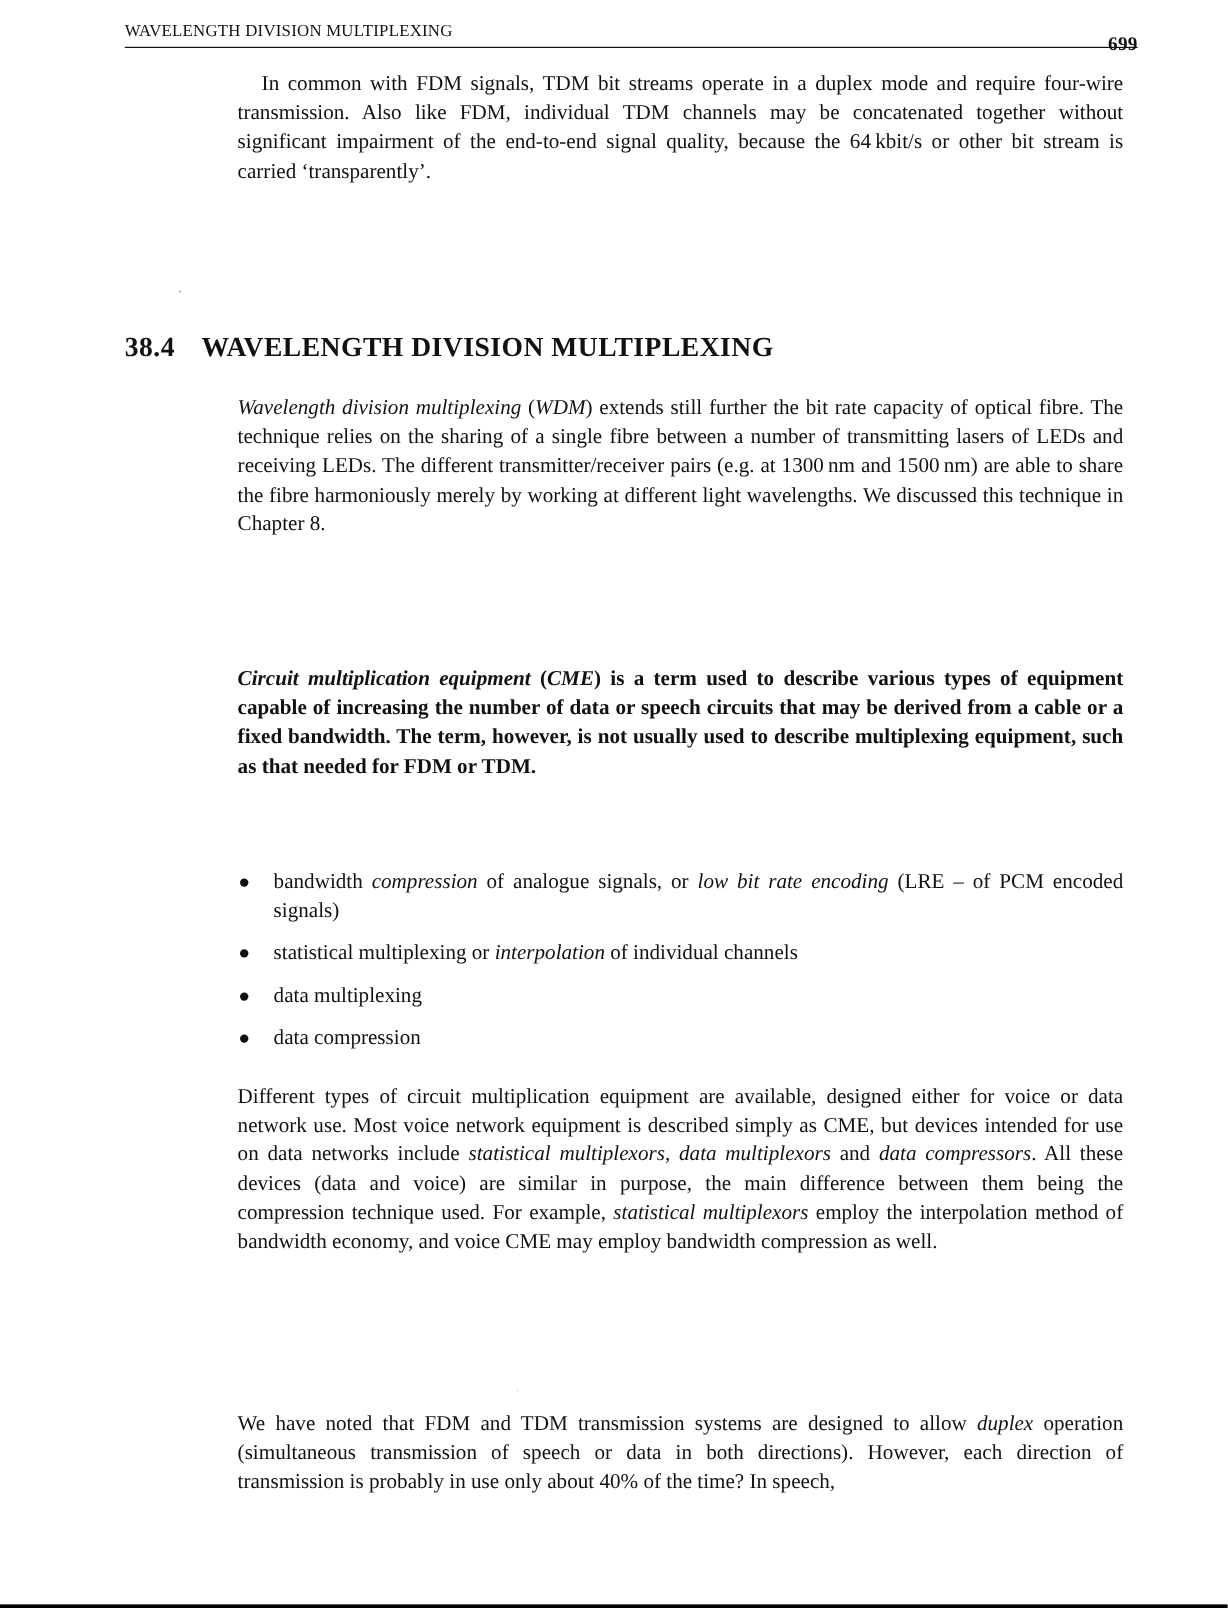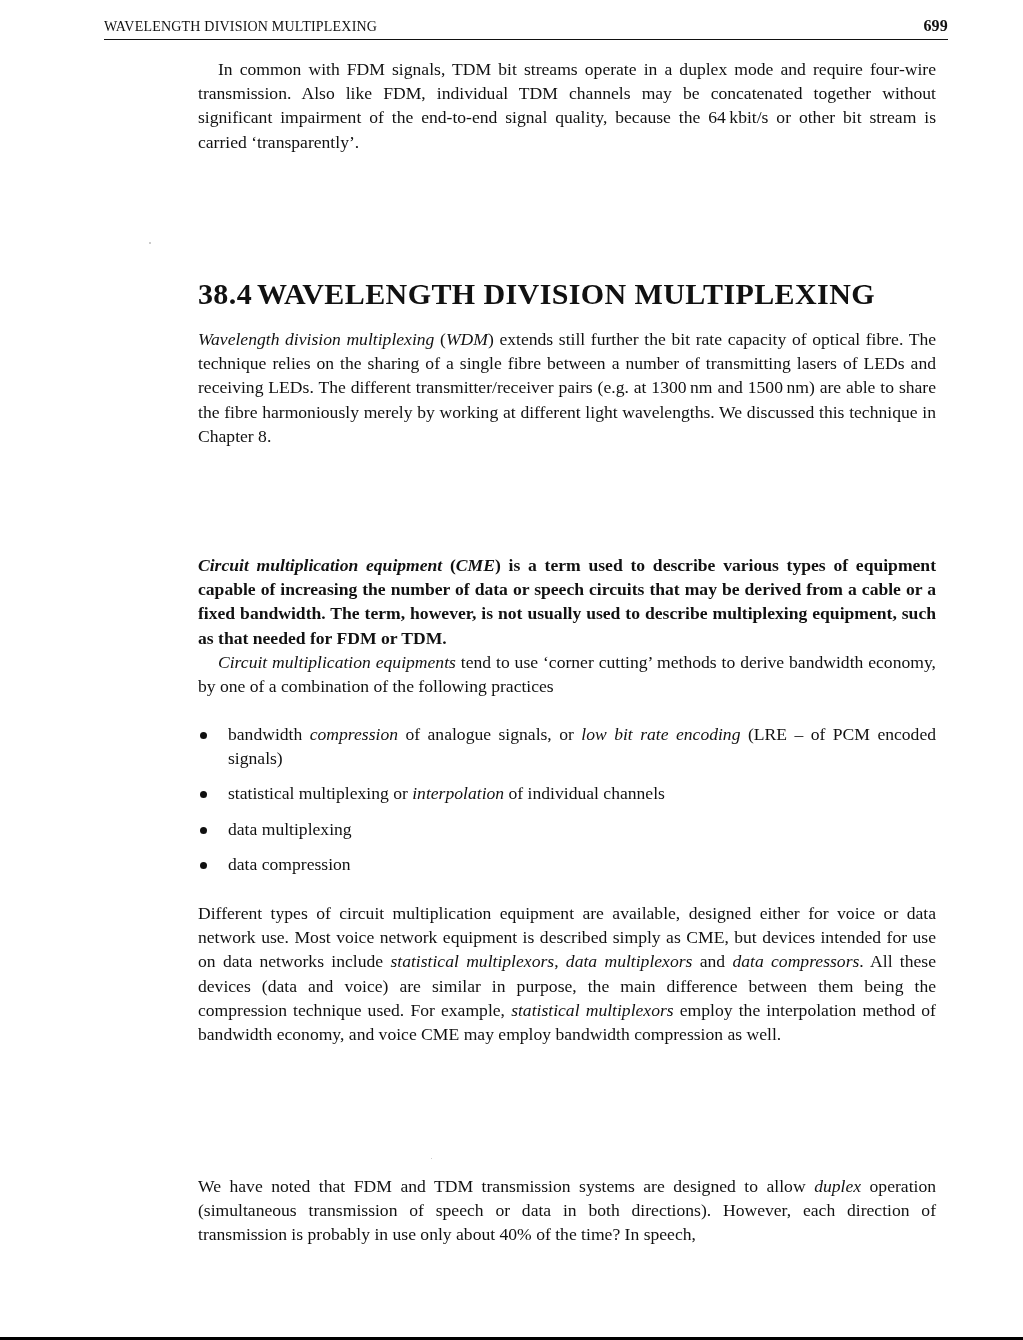--- a/index.html
+++ b/index.html
@@ -33,44 +33,43 @@
     }
     .running-head .title {
       position: absolute;
       left: 0; top: 2px;
       font-variant: small-caps;
       text-transform: uppercase;
       font-size: 14px;
     }
     .running-head .pageno {
       position: absolute;
-      right: 0; top: 0;
+      right: 0; top: 12px;
       font-weight: bold;
       font-size: 16px;
     }
     .para {
       position: absolute;
       left: 198px;
       width: 738px;
       font-size: 17.6px;
       line-height: 24.2px;
       text-align: justify;
       margin: 0;
     }
     .para.indent { text-indent: 20px; }
     .section-heading {
       position: absolute;
       left: 104px;
       width: 860px;
       font-weight: bold;
-      font-size: 30px;
+      font-size: 23px;
       letter-spacing: 0.4px;
       margin: 0;
       white-space: nowrap;
-      text-align: center;
     }
     .section-heading .num {
       display: inline-block;
       width: 64px;
     }
     .bullets {
       position: absolute;
       left: 198px;
       width: 738px;
       margin: 0;
@@ -123,21 +122,20 @@
   <p class="para indent" style="top:57px;">In common with FDM signals, TDM bit streams operate in a duplex mode and require four-wire transmission. Also like FDM, individual TDM channels may be concatenated together without significant impairment of the end-to-end signal quality, because the 64 kbit/s or other bit stream is carried ‘transparently’.</p>
 
   <div class="speck" style="left:149px; top:242px;"></div>
 
   <h2 class="section-heading" style="top:277px;">
     <span class="num">38.4</span><span>WAVELENGTH DIVISION MULTIPLEXING</span>
   </h2>
   <p class="para" style="top:327px;"><i>Wavelength division multiplexing</i><span> (</span><i>WDM</i><span>) extends still further the bit rate capacity of optical fibre. The technique relies on the sharing of a single fibre between a number of transmitting lasers of LEDs and receiving LEDs. The different transmitter/receiver pairs (e.g. at 1300 nm and 1500 nm) are able to share the fibre harmoniously merely by working at different light wavelengths. We discussed this technique in Chapter 8.</span></p>
 
   <p class="para" style="top:553px;font-weight:bold;"><i>Circuit multiplication equipment</i><span> (</span><i>CME</i><span>) is a term used to describe various types of equipment capable of increasing the number of data or speech circuits that may be derived from a cable or a fixed bandwidth. The term, however, is not usually used to describe multiplexing equipment, such as that needed for FDM or TDM.</span></p>
-  <p class="para indent" style="top:650px;"><i>Circuit multiplication equipments</i><span> tend to use ‘corner cutting’ methods to derive bandwidth economy, by one of a combination of the following practices</span></p>
 
   <ul class="bullets" style="top:722px;">
     <li><span class="dot"></span><span><span>bandwidth </span><i>compression</i><span> of analogue signals, or </span><i>low bit rate encoding</i><span> (LRE – of PCM encoded signals)</span></span></li>
     <li><span class="dot"></span><span><span>statistical multiplexing or </span><i>interpolation</i><span> of individual channels</span></span></li>
     <li><span class="dot"></span><span><span>data multiplexing</span></span></li>
     <li><span class="dot"></span><span><span>data compression</span></span></li>
   </ul>
 
   <p class="para" style="top:901px;"><span>Different types of circuit multiplication equipment are available, designed either for voice or data network use. Most voice network equipment is described simply as CME, but devices intended for use on data networks include </span><i>statistical multiplexors</i><span>, </span><i>data multiplexors</i><span> and </span><i>data compressors</i><span>. All these devices (data and voice) are similar in purpose, the main difference between them being the compression technique used. For example, </span><i>statistical multiplexors</i><span> employ the interpolation method of bandwidth economy, and voice CME may employ bandwidth compression as well.</span></p>
 

